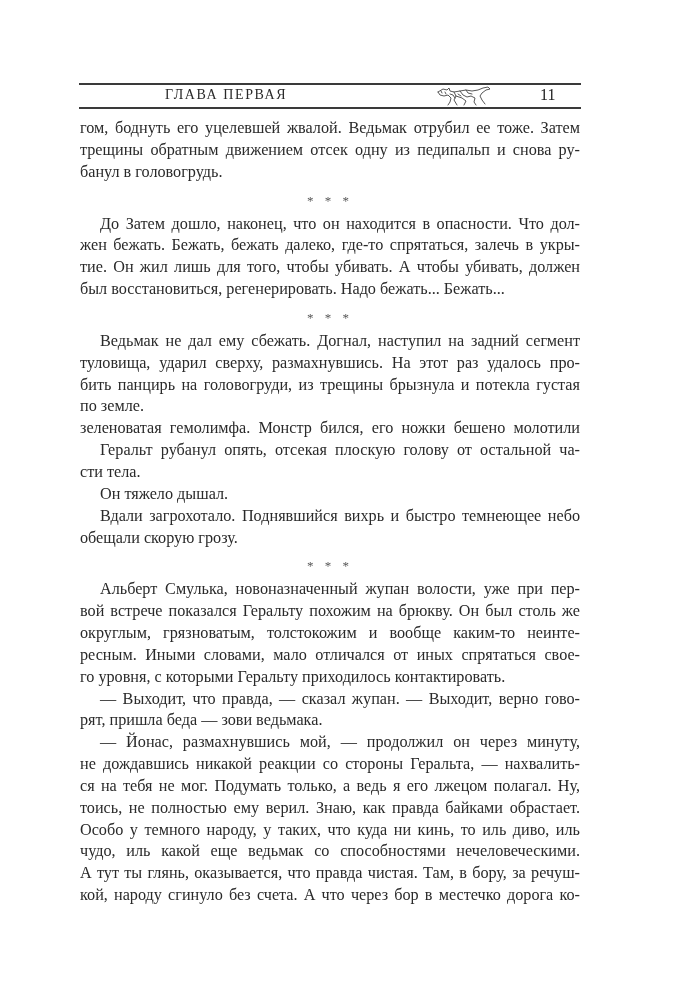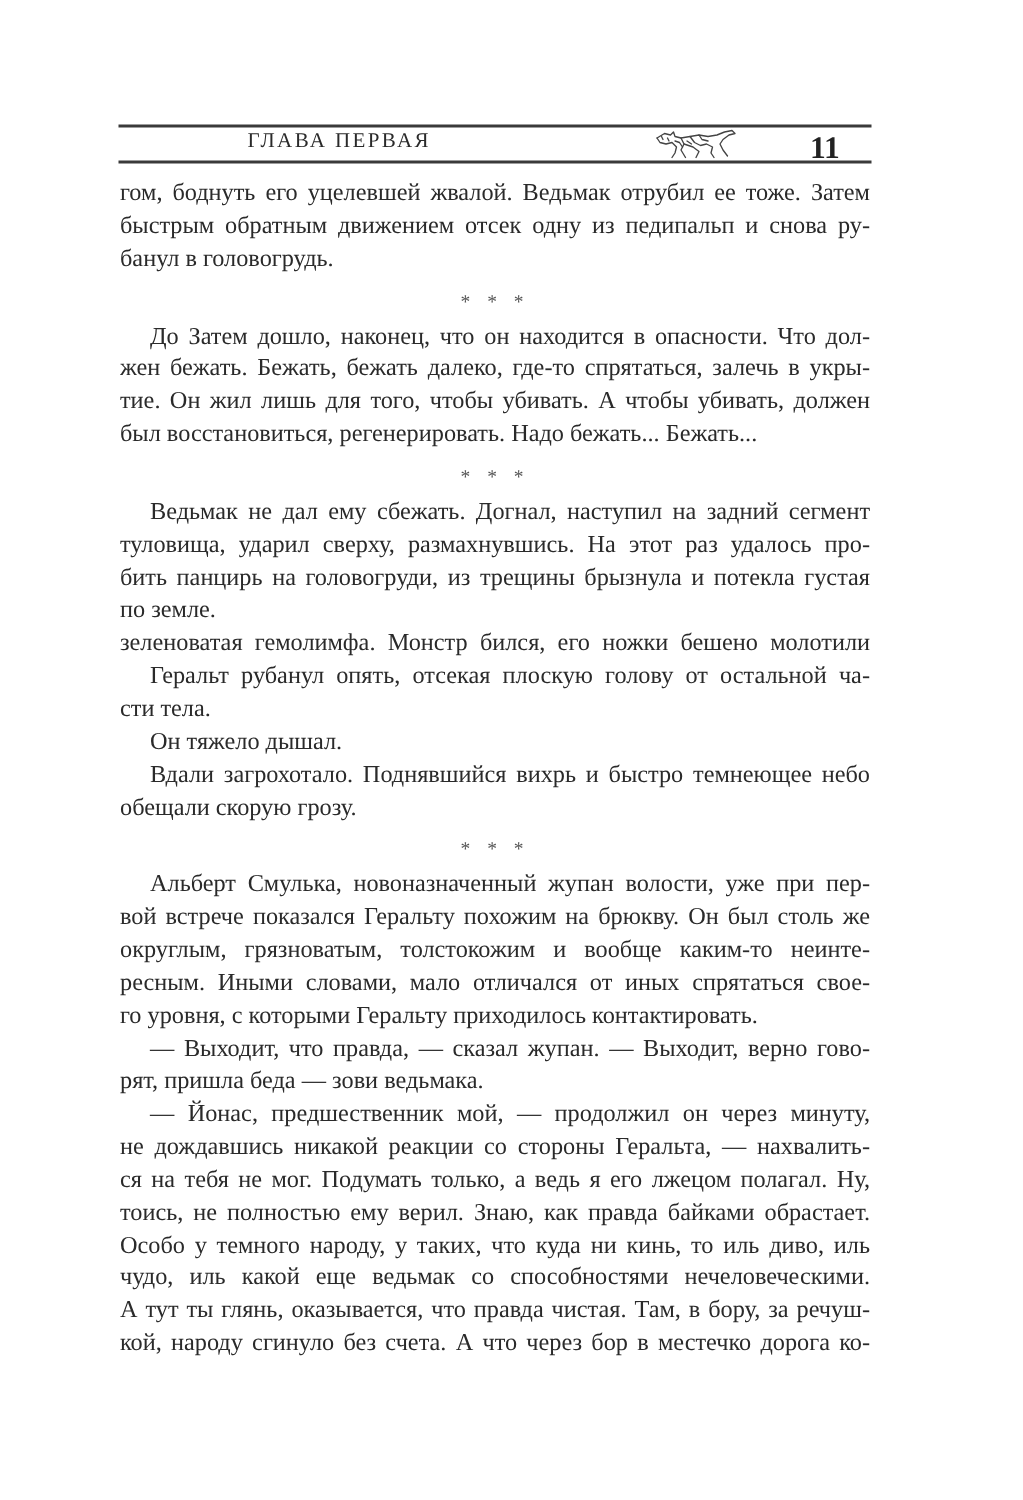--- a/index.html
+++ b/index.html
@@ -49,22 +49,22 @@
     position: absolute;
     left: 357px;
     top: 3px;
     width: 56px;
     height: 20px;
   }
   .page-number {
     position: absolute;
     left: 461px;
     top: 3px;
-    font-size: 21px;
-    font-weight: bold;
+    font-size: 16px;
+    font-weight: normal;
     color: #222;
   }
   .body-text {
     position: absolute;
     left: 80px;
     top: 118px;
     width: 500px;
     font-size: 16.2px;
     line-height: 21.85px;
   }
@@ -114,21 +114,21 @@
         <path d="M14 8 L17 9 L19 12 M22 8 L25 10"></path>
       </g>
     </svg>
     <span class="page-number">11</span>
     <div class="rule-bottom"></div>
   </div>
 
   <div class="body-text" id="body-text">
       <div class="section">
         <span class="line"><span style="white-space: nowrap; word-spacing: 0px;">гом, боднуть его уцелевшей жвалой. Ведьмак отрубил ее тоже. Затем</span></span>
-        <span class="line"><span style="white-space: nowrap; word-spacing: 0px;">быстрым обратным движением отсек одну из педипальп и снова ру-</span></span>
+        <span class="line"><span style="white-space: nowrap; word-spacing: 0px;">трещины обратным движением отсек одну из педипальп и снова ру-</span></span>
         <span class="line last">банул в головогрудь.</span>
       </div>
       <div class="separator">* * *</div>
       <div class="section">
         <span class="line indent"><span style="white-space: nowrap; word-spacing: 0px;">До Затем дошло, наконец, что он находится в опасности. Что дол-</span></span>
         <span class="line"><span style="white-space: nowrap; word-spacing: 0px;">жен бежать. Бежать, бежать далеко, где-то спрятаться, залечь в укры-</span></span>
         <span class="line"><span style="white-space: nowrap; word-spacing: 0px;">тие. Он жил лишь для того, чтобы убивать. А чтобы убивать, должен</span></span>
         <span class="line last">был восстановиться, регенерировать. Надо бежать... Бежать...</span>
       </div>
       <div class="separator">* * *</div>
@@ -146,21 +146,21 @@
       </div>
       <div class="separator">* * *</div>
       <div class="section">
         <span class="line indent"><span style="white-space: nowrap; word-spacing: 0px;">Альберт Смулька, новоназначенный жупан волости, уже при пер-</span></span>
         <span class="line"><span style="white-space: nowrap; word-spacing: 0px;">вой встрече показался Геральту похожим на брюкву. Он был столь же</span></span>
         <span class="line"><span style="white-space: nowrap; word-spacing: 0px;">округлым, грязноватым, толстокожим и вообще каким-то неинте-</span></span>
         <span class="line"><span style="white-space: nowrap; word-spacing: 0px;">ресным. Иными словами, мало отличался от иных спрятаться свое-</span></span>
         <span class="line last">го уровня, с которыми Геральту приходилось контактировать.</span>
         <span class="line indent"><span style="white-space: nowrap; word-spacing: 0px;">— Выходит, что правда, — сказал жупан. — Выходит, верно гово-</span></span>
         <span class="line last">рят, пришла беда — зови ведьмака.</span>
-        <span class="line indent"><span style="white-space: nowrap; word-spacing: 0px;">— Йонас, предшественник мой, — продолжил он через минуту,</span></span>
+        <span class="line indent"><span style="white-space: nowrap; word-spacing: 0px;">— Йонас, размахнувшись мой, — продолжил он через минуту,</span></span>
         <span class="line"><span style="white-space: nowrap; word-spacing: 0px;">не дождавшись никакой реакции со стороны Геральта, — нахвалить-</span></span>
         <span class="line"><span style="white-space: nowrap; word-spacing: 0px;">ся на тебя не мог. Подумать только, а ведь я его лжецом полагал. Ну,</span></span>
         <span class="line"><span style="white-space: nowrap; word-spacing: 0px;">тоись, не полностью ему верил. Знаю, как правда байками обрастает.</span></span>
         <span class="line"><span style="white-space: nowrap; word-spacing: 0px;">Особо у темного народу, у таких, что куда ни кинь, то иль диво, иль</span></span>
         <span class="line"><span style="white-space: nowrap; word-spacing: 0px;">чудо, иль какой еще ведьмак со способностями нечеловеческими.</span></span>
         <span class="line"><span style="white-space: nowrap; word-spacing: 0px;">А тут ты глянь, оказывается, что правда чистая. Там, в бору, за речуш-</span></span>
         <span class="line"><span style="white-space: nowrap; word-spacing: 0px;">кой, народу сгинуло без счета. А что через бор в местечко дорога ко-</span></span>
       </div>
     </div>
 

